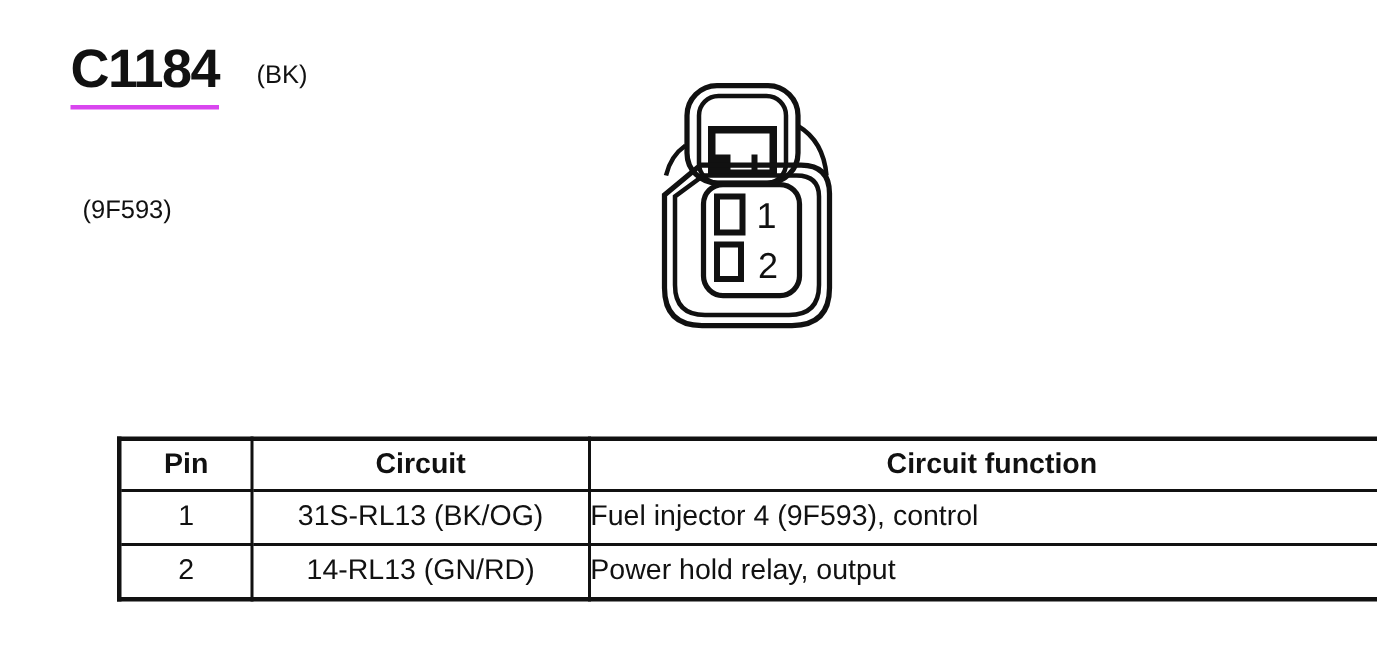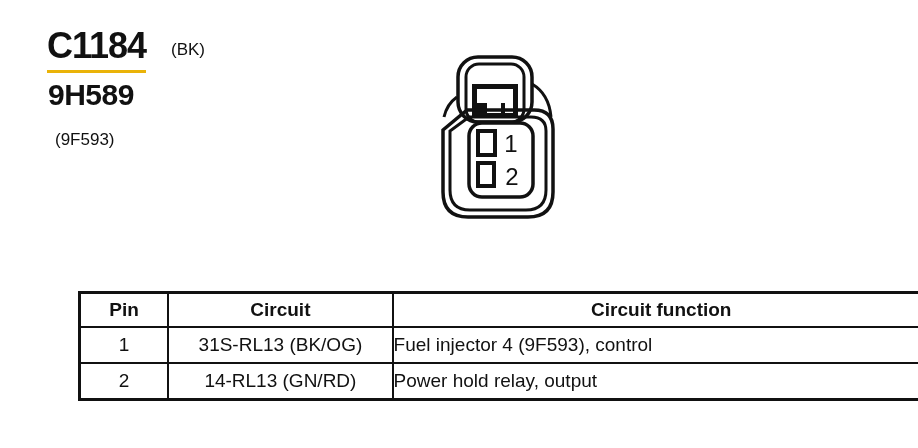--- a/index.html
+++ b/index.html
@@ -19,21 +19,21 @@
   .abs { position: absolute; }
 
   #connector-id {
     left: 47px;
     top: 28px;
     font-size: 36px;
     font-weight: bold;
     line-height: 1;
     letter-spacing: -1px;
     padding-bottom: 6px;
-    border-bottom: 3px solid #eab308;
+    border-bottom: 3px solid #d946ef;
   }
   #wire-color {
     left: 171px;
     top: 41px;
     font-size: 17px;
     line-height: 1;
   }
   #part-number {
     left: 48px;
     top: 80px;
@@ -94,21 +94,20 @@
 </style>
 </head>
 <body>
 
 <div id="page">
 
   <span class="abs" id="connector-id">C1184</span>
 
   <span class="abs" id="wire-color">(BK)</span>
 
-  <span class="abs" id="part-number">9H589</span>
 
   <div class="abs" id="description">
     <div>(9F593)</div>
   </div>
 
   <svg class="abs" id="connector-svg" width="145" height="205" viewBox="425 45 145 205">
 
     <rect class="ln" x="458" y="57" width="74" height="65" rx="20" stroke-width="3.5"></rect>
     <rect class="ln" x="466" y="64" width="58" height="58" rx="13" stroke-width="3"></rect>
 

